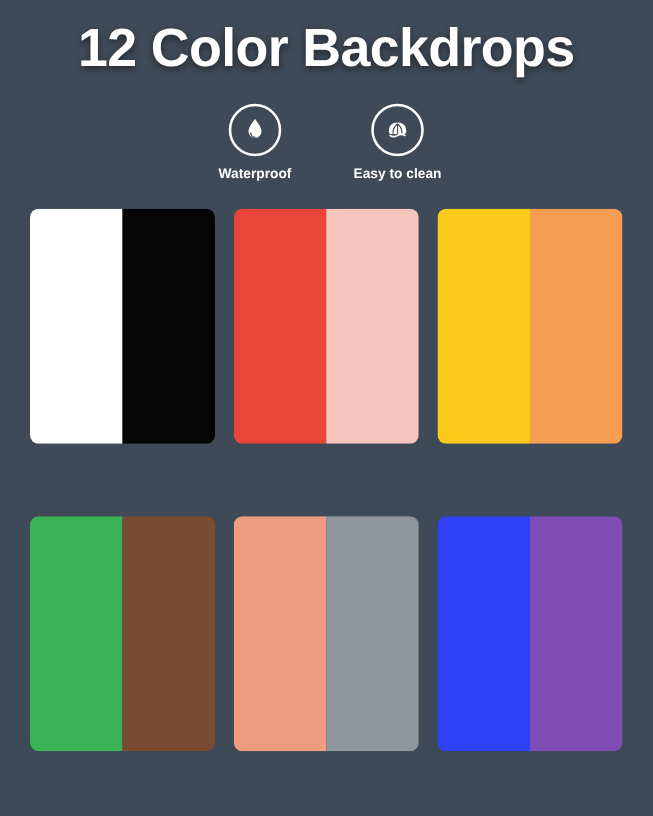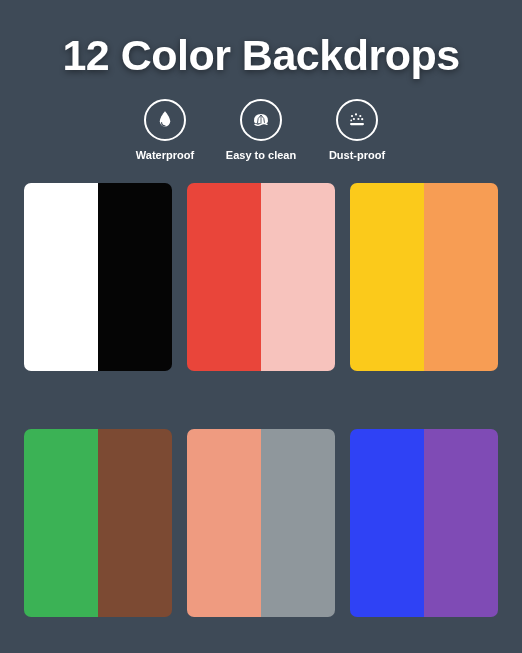--- a/index.html
+++ b/index.html
@@ -21,31 +21,31 @@
     box-sizing: border-box;
   }
 
   
   .title {
     text-align: center;
     color: #ffffff;
     font-size: 43px;
     font-weight: bold;
     letter-spacing: -0.5px;
-    padding-top: 34px;
+    padding-top: 18px;
     margin: 0;
     text-shadow: 0 2px 6px rgba(0,0,0,0.45);
     line-height: 1.0;
   }
 
   
   .features {
     display: flex;
     justify-content: center;
-    gap: 10px;
+    gap: 28px;
     margin-top: 22px;
   }
   .feature {
     width: 86px;
     display: flex;
     flex-direction: column;
     align-items: center;
   }
   .feature-circle {
     width: 42px;
@@ -118,37 +118,20 @@
             <path d="M8.5 15 q-0.4 -5 3.5 -8"></path>
             <path d="M12 15 q0 -5 0 -8"></path>
             <path d="M15.5 15 q0.4 -5 -3.5 -8"></path>
           </g>
           <path d="M6 16.4 q3 1.8 6 0 t6 0" stroke="#ffffff" stroke-width="1.3" fill="none" stroke-linecap="round"></path>
         </svg>
       </div>
       <div class="feature-label">Easy to clean</div>
     </div>
 
-    <div class="feature">
-      <div class="feature-circle">
-        <svg width="24" height="24" viewBox="0 0 24 24">
-          <g fill="#ffffff">
-            <circle cx="7" cy="8" r="1.1"></circle>
-            <circle cx="11" cy="6.4" r="1.1"></circle>
-            <circle cx="15.3" cy="8" r="1.1"></circle>
-            <circle cx="8.9" cy="11" r="1.1"></circle>
-            <circle cx="13.4" cy="11" r="1.1"></circle>
-            <circle cx="17.2" cy="11.2" r="1.1"></circle>
-            <circle cx="6.2" cy="12.4" r="0.9"></circle>
-          </g>
-          <rect x="5" y="15" width="14" height="2.2" rx="1.1" fill="#ffffff"></rect>
-        </svg>
-      </div>
-      <div class="feature-label">Dust-proof</div>
-    </div>
 
   </div>
 
   <div class="grid">
 
     <div class="card">
       <div class="half left" id="s0l" style="background: rgb(255, 255, 255);"></div>
       <div class="half right" id="s0r" style="background: rgb(5, 5, 5);"></div>
     </div>
 

